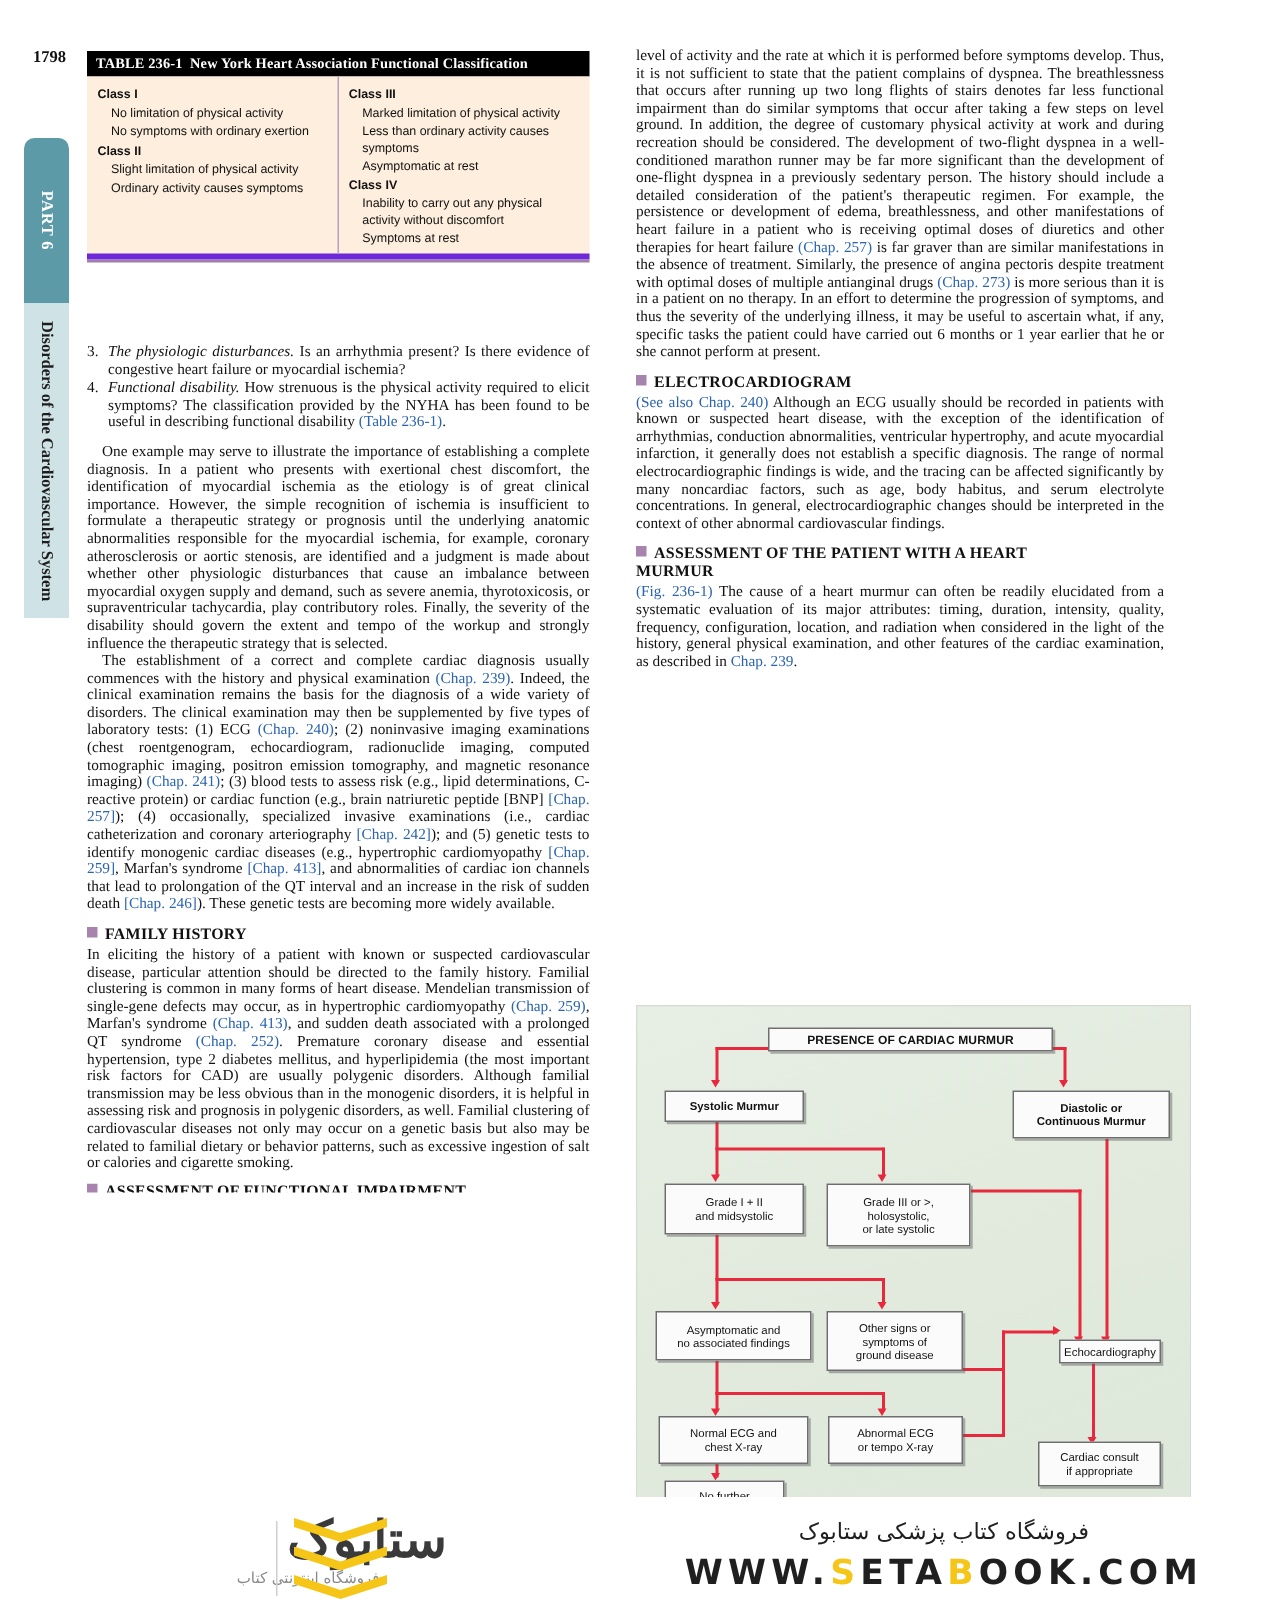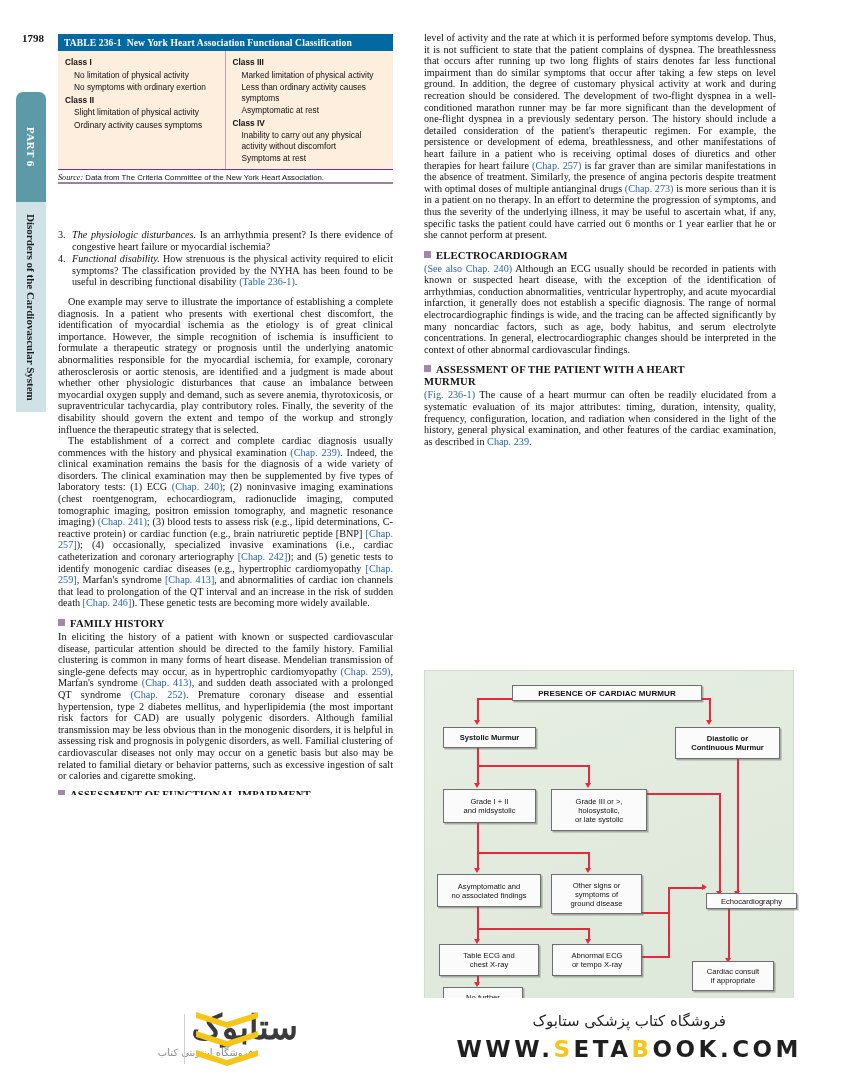--- a/index.html
+++ b/index.html
@@ -68,37 +68,37 @@
   p.body.indent { text-indent: 10px; }
   .ref { color: #2a63b0; }
   .ital { font-style: italic; }
 
   
   .table-box {
     position: absolute; left: 58px; top: 34px; width: 335px;
     border-bottom: 2px solid #9f7da8;
   }
   .table-head {
-    background: #0369a1;
+    background: #000000;
     color: #ffffff;
     font-weight: bold;
     font-size: 9.6px;
     padding: 3px 6px 3px 6px;
     font-family: "Liberation Serif", serif;
     letter-spacing: .1px;
   }
   .table-head .tnum { margin-right: 5px; }
   .table-body {
     background: #fdeedd;
     display: flex;
     font-family: "Liberation Sans", sans-serif;
     font-size: 8.3px;
     line-height: 10.5px;
     color:#111;
-    border-bottom: 1px solid #6d28d9;
+    border-bottom: 4px solid #6d28d9;
   }
   .tcell { padding: 4px 7px 5px 7px; width: 50%; }
   .tcell.first { border-right: 1px solid #b9a0bd; }
   .tclass { font-weight: bold; margin-top: 2px; }
   .titem  { padding-left: 9px; margin-top: 2px; }
   .tsource {
     font-family: "Liberation Sans", sans-serif;
     font-size: 7.8px;
     color: #111;
     padding-top: 3px;
@@ -236,23 +236,20 @@
       <div class="tcell">
         <div class="tclass">Class III</div>
         <div class="titem">Marked limitation of physical activity</div>
         <div class="titem">Less than ordinary activity causes symptoms</div>
         <div class="titem">Asymptomatic at rest</div>
         <div class="tclass">Class IV</div>
         <div class="titem">Inability to carry out any physical activity without discomfort</div>
         <div class="titem">Symptoms at rest</div>
       </div>
     </div>
-    <div class="tsource">
-      <i>Source:</i><span> Data from The Criteria Committee of the New York Heart Association.</span>
-    </div>
   </div>
 
   <div class="col-left" style="top:228px;">
 
     <ol class="numlist">
       <li>
         <span class="num">3.</span><span class="ital">The physiologic disturbances.</span><span> Is an arrhythmia present? Is there evidence of congestive heart failure or myocardial ischemia?</span>
       </li>
       <li>
         <span class="num">4.</span><span class="ital">Functional disability.</span><span> How strenuous is the physical activity required to elicit symptoms? The classification provided by the NYHA has been found to be useful in describing functional disability </span><span class="ref">(Table 236-1)</span><span>.</span>
@@ -342,25 +339,25 @@
     <div class="fbox" style="left:18px;  top:118px;width:93px;  height:34px; white-space:pre-line;">Grade I + II
 and midsystolic</div>
     <div class="fbox" style="left:126px; top:118px;width:96px;  height:42px; white-space:pre-line;">Grade III or &gt;,
 holosystolic,
 or late systolic</div>
     <div class="fbox" style="left:12px;  top:203px;width:104px; height:33px; white-space:pre-line;">Asymptomatic and
 no associated findings</div>
     <div class="fbox" style="left:126px; top:203px;width:91px;  height:40px; white-space:pre-line;">Other signs or
 symptoms of
 ground disease</div>
-    <div class="fbox" style="left:14px;  top:273px;width:100px; height:32px; white-space:pre-line;">Table ECG and
+    <div class="fbox" style="left:14px;  top:273px;width:100px; height:32px; white-space:pre-line;">Normal ECG and
 chest X-ray</div>
     <div class="fbox" style="left:127px; top:273px;width:90px;  height:32px; white-space:pre-line;">Abnormal ECG
 or tempo X-ray</div>
-    <div class="fbox" style="left:281px; top:222px;width:91px;  height:16px;">Echocardiography</div>
+    <div class="fbox" style="left:281px; top:222px;width:68px;  height:16px;">Echocardiography</div>
     <div class="fbox" style="left:18px;  top:316px;width:80px;  height:30px; white-space:pre-line;">No further
 workup</div>
     <div class="fbox" style="left:267px; top:290px;width:82px;  height:30px; white-space:pre-line;">Cardiac consult
 if appropriate</div>
   </div>
 
   <div class="banner">
     <div class="logo-wrap">
       <div class="logo-word">ستابوک</div>
       <div class="logo-sub">فروشگاه اینترنتی کتاب</div>

